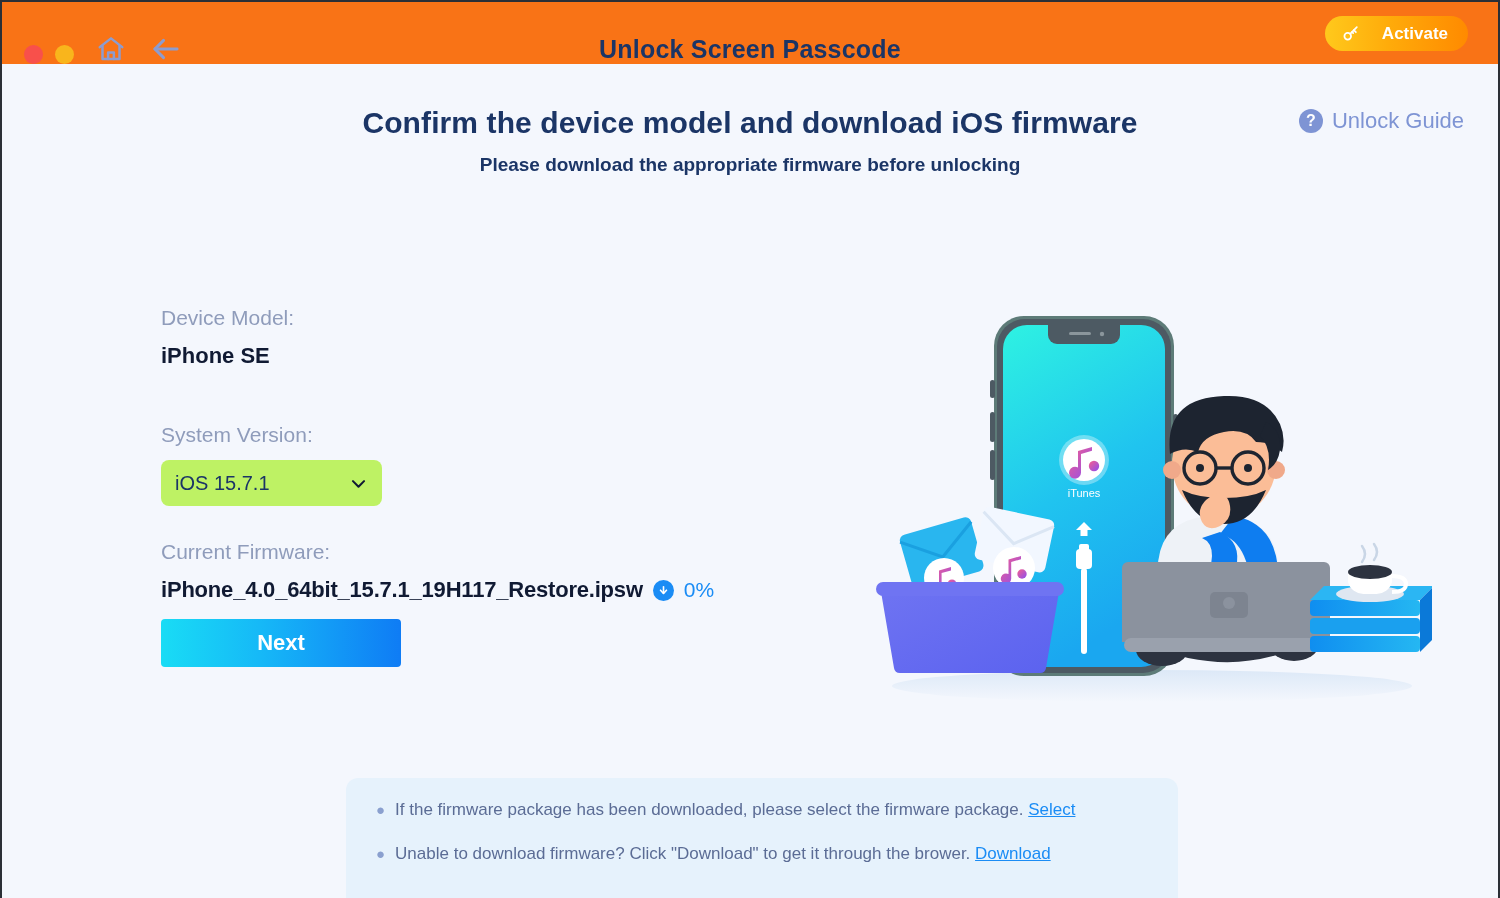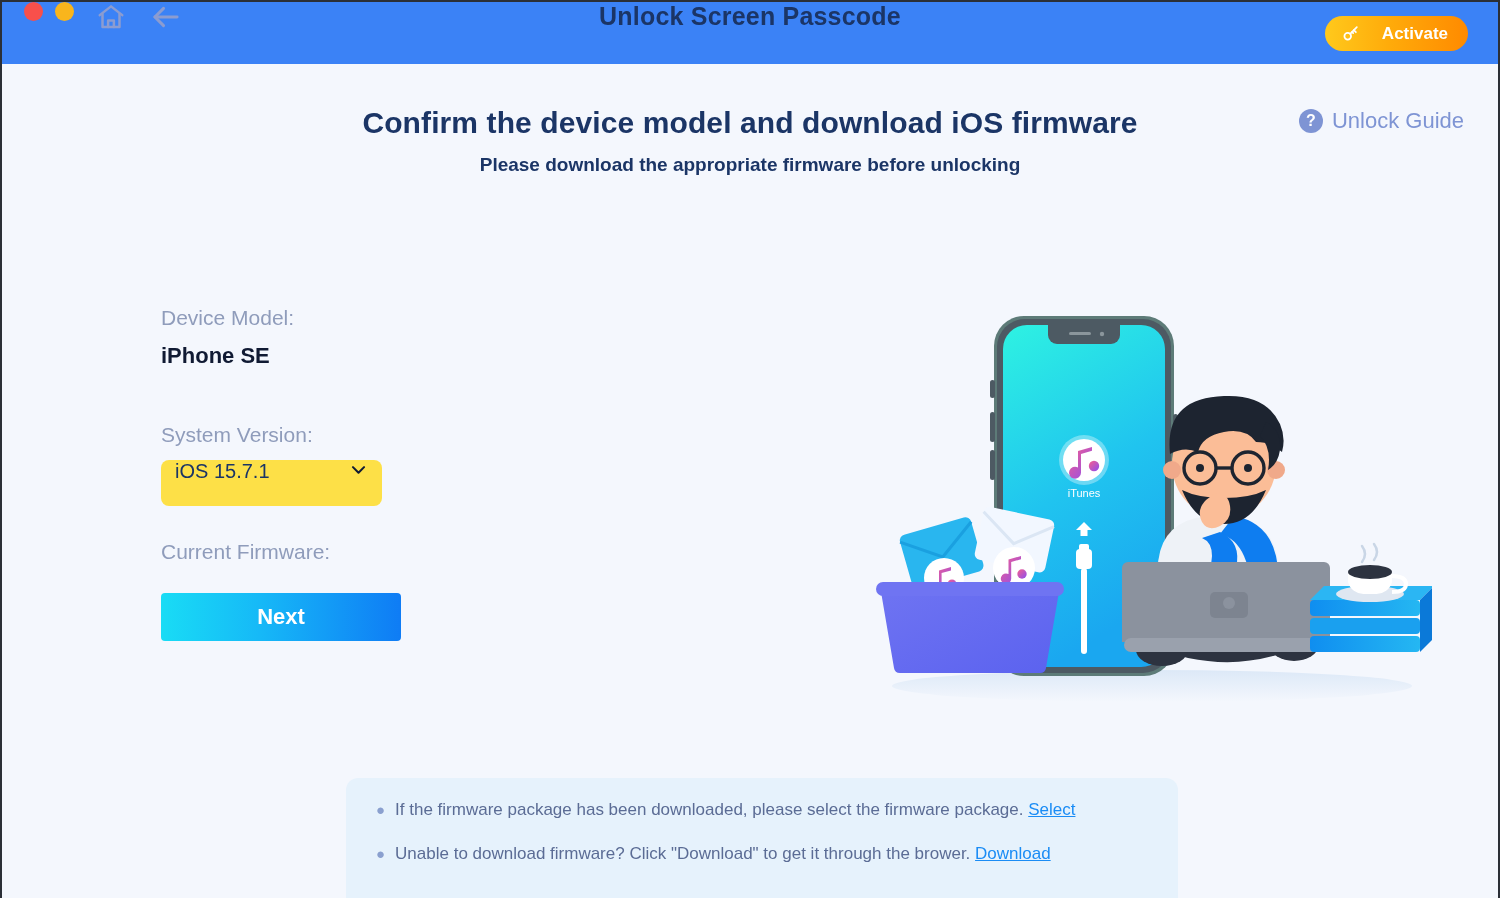--- a/index.html
+++ b/index.html
@@ -17,23 +17,23 @@
     border-left: 2px solid #2b2f36;
     border-right: 2px solid #2b2f36;
     border-top: 2px solid #2b2f36;
   }
 
   
   .titlebar {
     position: absolute;
     top: 0; left: 0; right: 0;
     height: 62px;
-    background: #3b82f6;
-    display: flex;
-    align-items: flex-start;
+    background: #f97316;
+    display: flex;
+    align-items: flex-end;
   }
 
   .traffic {
     display: flex;
     align-items: center;
     gap: 12px;
     margin-left: 22px;
   }
   .dot { width: 19px; height: 19px; border-radius: 50%; }
   .dot.red { background: #f8504b; }
@@ -146,25 +146,25 @@
     font-size: 22px;
     font-weight: bold;
     color: #101a33;
   }
   .gap-lg { height: 54px; }
   .gap-md { height: 34px; }
 
   .select-box {
     width: 221px;
     height: 46px;
-    background: #fde047;
+    background: #bef264;
     border-radius: 8px;
     border: none;
     display: flex;
-    align-items: flex-start;
+    align-items: center;
     padding: 0 14px;
     cursor: pointer;
   }
   .select-value {
     flex: 1;
     font-size: 20px;
     color: #1b3566;
   }
 
   .firmware-row {
@@ -305,20 +305,30 @@
     <div class="select-box">
       <span class="select-value">iOS 15.7.1</span>
       <svg width="19" height="19" viewBox="0 0 24 24" fill="none" stroke="#101a33" stroke-width="2.6" stroke-linecap="round" stroke-linejoin="round">
         <path d="M5 9l7 7 7-7"></path>
       </svg>
     </div>
 
     <div class="gap-md"></div>
 
     <div class="field-label">Current Firmware:</div>
+    <div class="firmware-row">
+      <span class="fw-name">iPhone_4.0_64bit_15.7.1_19H117_Restore.ipsw</span>
+      <span class="dl-circle">
+        <svg width="13" height="13" viewBox="0 0 24 24" fill="none" stroke="#ffffff" stroke-width="3" stroke-linecap="round" stroke-linejoin="round">
+          <path d="M12 5v12"></path>
+          <path d="M6.5 11.5 12 17.5l5.5-6"></path>
+        </svg>
+      </span>
+      <span class="dl-pct">0%</span>
+    </div>
 
     <button class="next-btn">Next</button>
   </div>
 
   <div class="illus">
     <svg width="570" height="430" viewBox="0 0 570 430">
       <defs>
         <linearGradient id="scr" x1="0" y1="0" x2="0.3" y2="1">
           <stop offset="0%" stop-color="#2ef2e2"></stop>
           <stop offset="55%" stop-color="#20c4ef"></stop>

